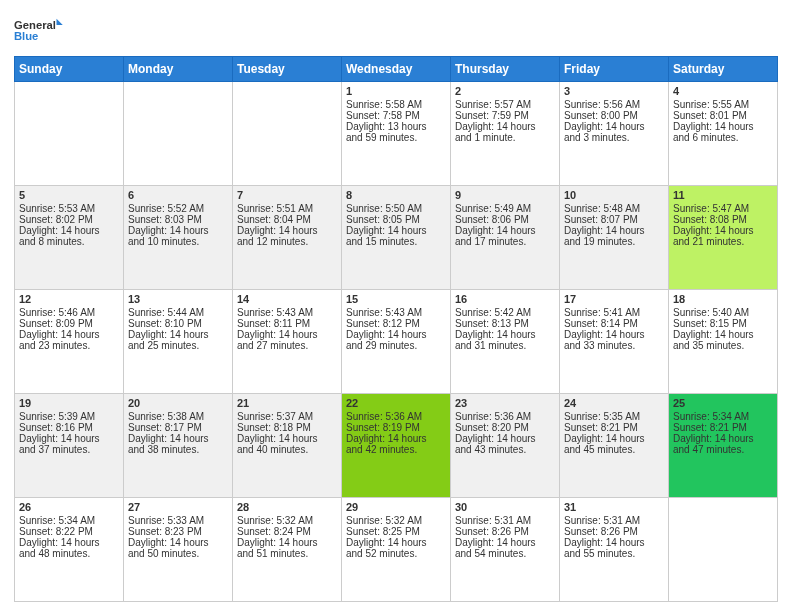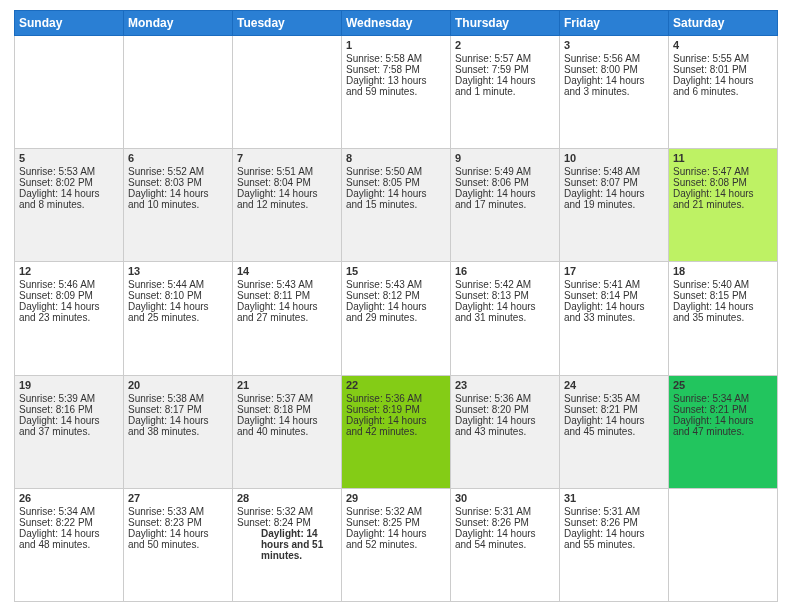--- a/index.html
+++ b/index.html
@@ -80,20 +80,33 @@
     }
     table {
       width: 100%;
       border-collapse: collapse;
     }
   </style>
 </head>
 <body>
 
 <div class="page">
+  <div class="header">
+    <div class="logo">
+    <svg width="50" height="40" viewBox="0 0 80 44" xmlns="http://www.w3.org/2000/svg">
+      <text x="0" y="20" font-size="18" font-weight="bold" fill="#333" font-family="Arial">General</text>
+      <text x="0" y="38" font-size="18" font-weight="bold" fill="#2a7fd4" font-family="Arial">Blue</text>
+      <polygon points="68,4 78,14 68,14" fill="#2a7fd4"></polygon>
+    </svg>
+  </div>
+    <div class="title-block">
+      <div class="main-title"></div>
+      <div class="subtitle"></div>
+    </div>
+  </div>
 
   <table class="calendar">
     <thead>
       <tr>
       <th>Sunday</th>
           <th>Monday</th>
           <th>Tuesday</th>
           <th>Wednesday</th>
           <th>Thursday</th>
           <th>Friday</th>
@@ -272,21 +285,21 @@
           <td>
             <span class="day-num">27</span>
             <div>Sunrise: 5:33 AM</div>
             <div>Sunset: 8:23 PM</div>
             <div style="font-weight: normal;">Daylight: 14 hours and 50 minutes.</div>
           </td>
           <td>
             <span class="day-num">28</span>
             <div>Sunrise: 5:32 AM</div>
             <div>Sunset: 8:24 PM</div>
-            <div style="font-weight: bold; margin-left: 24px;">Daylight: 14 hours and 51 minutes.</div>
+            <div style="font-weight: normal;">Daylight: 14 hours and 51 minutes.</div>
           </td>
           <td>
             <span class="day-num">29</span>
             <div>Sunrise: 5:32 AM</div>
             <div>Sunset: 8:25 PM</div>
             <div style="font-weight: normal;">Daylight: 14 hours and 52 minutes.</div>
           </td>
           <td>
             <span class="day-num">30</span>
             <div>Sunrise: 5:31 AM</div>

